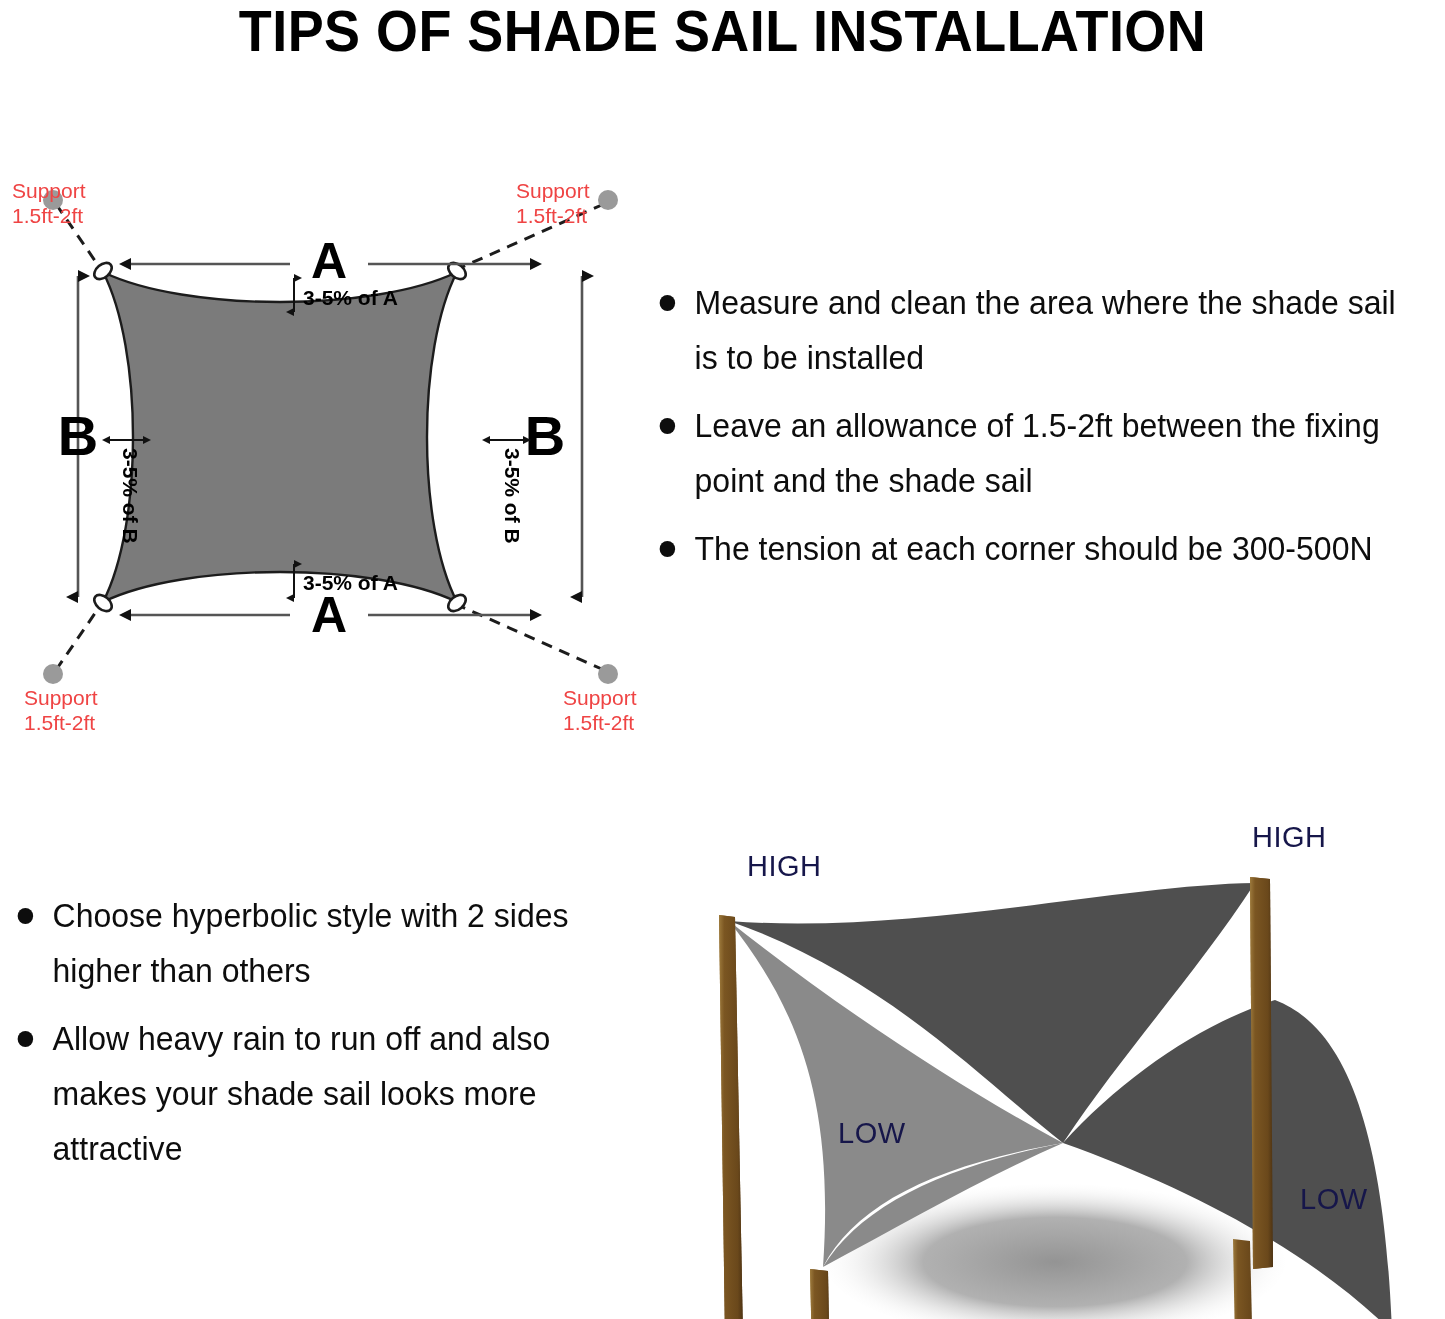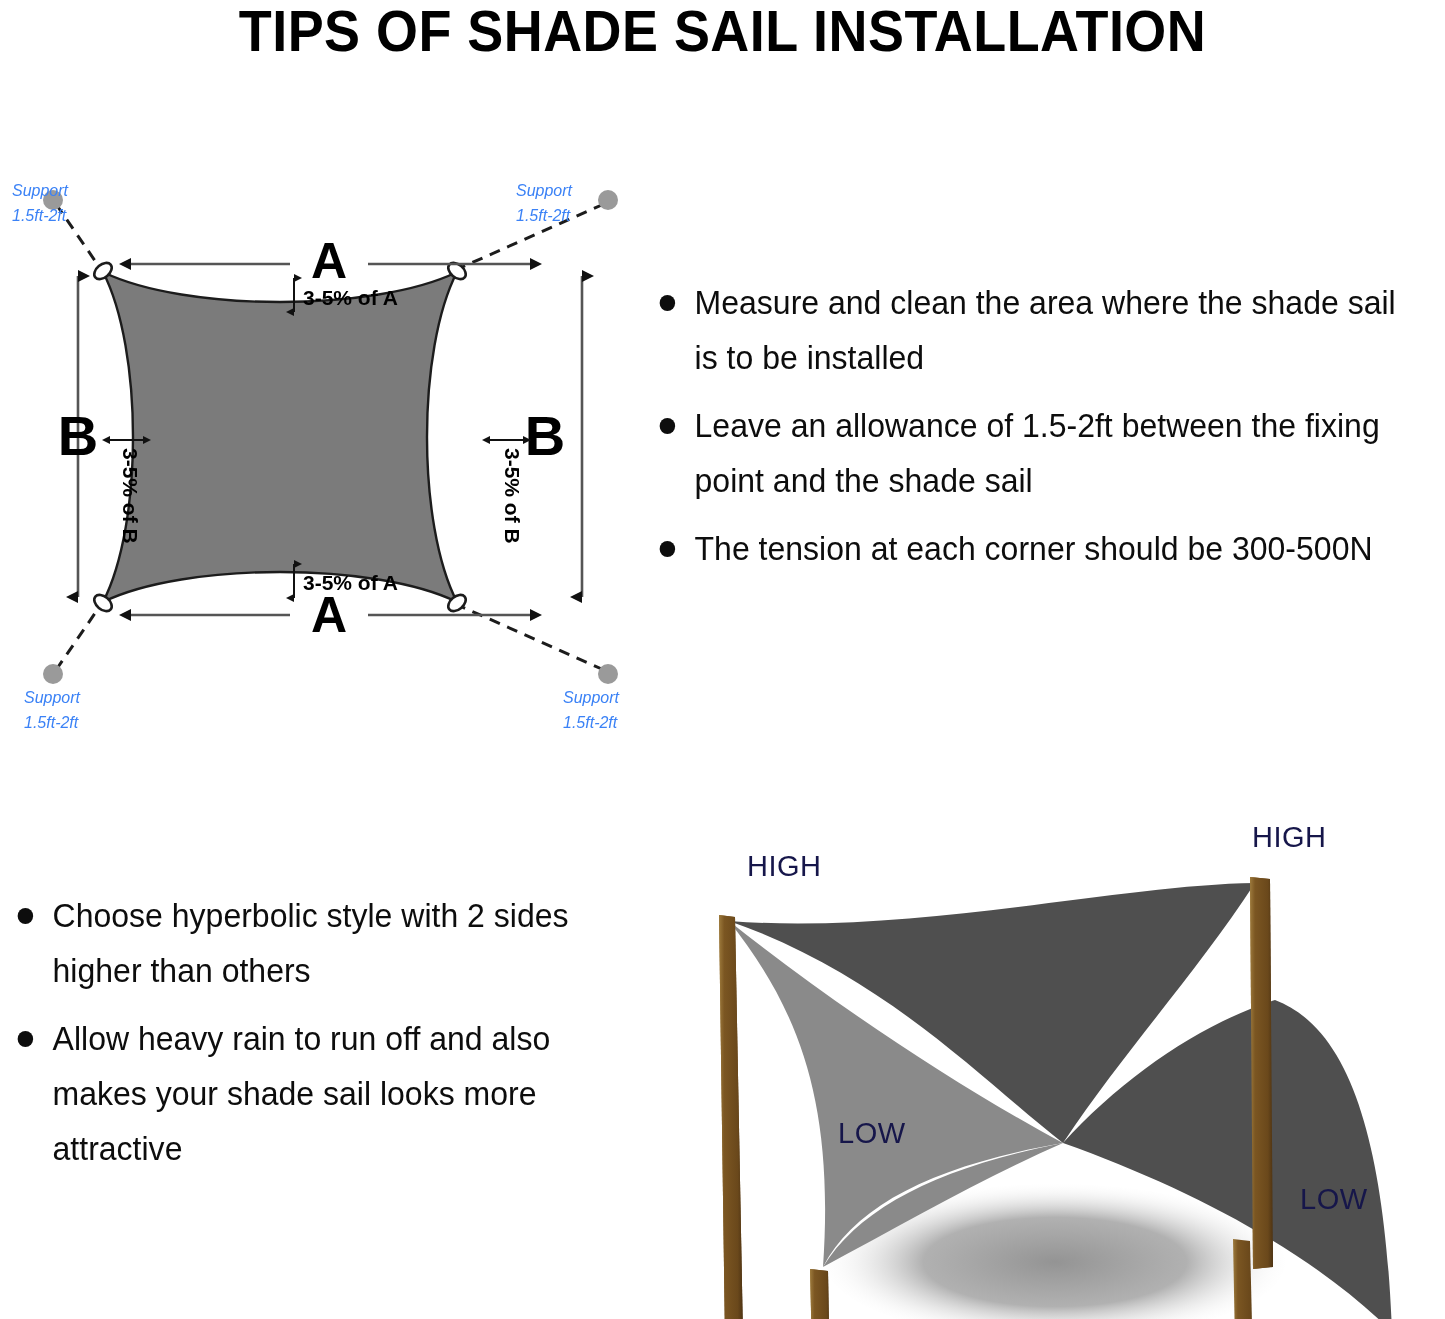--- a/index.html
+++ b/index.html
@@ -39,26 +39,25 @@
     left: 0;
     top: 160px;
     width: 660px;
     height: 580px;
   }
   #rect-diagram svg { display: block; }
 
   .sup-label {
     position: absolute;
     font-family: "Liberation Sans", "DejaVu Sans", sans-serif;
-    font-size: 16px;
+    font-size: 21px;
     line-height: 25px;
     font-weight: normal;
-    color: #3b82f6;
+    color: #ef4444;
     white-space: nowrap;
-    font-style: italic;
   }
 
   
   #bullets-right {
     position: absolute;
     left: 648px;
     top: 275px;
     width: 800px;
   }
   #bullets-left {

